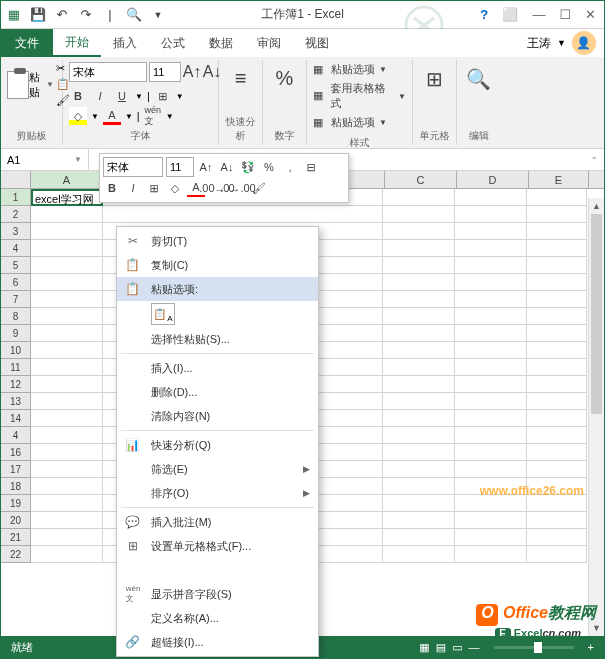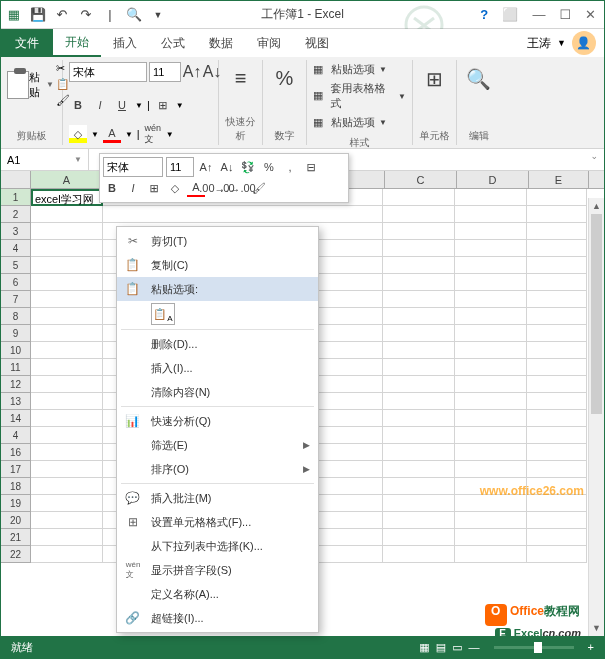--- a/index.html
+++ b/index.html
@@ -84,21 +84,21 @@
     .status-bar { position: absolute; bottom: 0; left: 0; right: 0; height: 22px; background: #217346; display: flex; align-items: center; padding: 0 10px; color: #fff; font-size: 11px; }
     .status-bar .views { margin-left: auto; display: flex; gap: 6px; align-items: center; }
     .status-bar .slider { width: 80px; height: 3px; background: #4a9368; margin: 0 8px; position: relative; }
     .status-bar .slider::after { content: ''; position: absolute; left: 50%; top: -4px; width: 8px; height: 11px; background: #fff; }
     
     .scrollbar-v { position: absolute; right: 0; top: 197px; bottom: 22px; width: 16px; background: #f0f0f0; border-left: 1px solid #dadada; }
     .scrollbar-v .thumb { position: absolute; top: 16px; left: 2px; right: 2px; height: 200px; background: #cdcdcd; }
     .scrollbar-v .arrow { height: 16px; text-align: center; font-size: 9px; color: #666; line-height: 16px; }
     
     .watermark { position: absolute; right: 20px; bottom: 160px; font-size: 12px; color: #ff9900; font-weight: bold; opacity: 0.7; }
-    .watermark2 { position: absolute; right: 24px; bottom: 32px; font-size: 12px; font-weight: bold; }
+    .watermark2 { position: absolute; right: 8px; bottom: 32px; font-size: 16px; font-weight: bold; font-style: italic; }
     .watermark2 .o1 { color: #ff6600; } .watermark2 .o2 { color: #217346; }
     .watermark3 { position: absolute; right: 23px; bottom: 14px; font-size: 11px; font-weight: bold; }
     .watermark3 .e1 { color: #217346; } .watermark3 .e2 { color: #333; font-style: italic; }
     
     .bg-shape { position: absolute; right: 150px; top: 2px; width: 60px; height: 45px; opacity: 0.15; }
     .collapse-ribbon { position: absolute; right: 4px; bottom: 2px; font-size: 10px; color: #666; }
   </style>
 </head>
 <body>
 
@@ -174,20 +174,21 @@
     </div>
     <div class="font-btns">
       <span class="font-btn" style="background:linear-gradient(#fff 70%,#ffff00 70%);">◇</span>
       <span style="font-size:8px;">▼</span>
       <span class="font-btn" style="border-bottom:3px solid red;">A</span>
       <span style="font-size:8px;">▼</span>
       <span>|</span>
       <span class="font-btn" style="font-size:9px;">wén<br>文</span>
       <span style="font-size:8px;">▼</span>
     </div>
+    <div class="label">字体</div>
   </div>
 
   <div class="ribbon-group small-group">
     <div class="big-icon">≡</div>
     <div class="label">快速分析</div>
   </div>
 
   <div class="ribbon-group small-group">
     <div class="big-icon">%</div>
     <div class="label">数字</div>
@@ -458,28 +459,32 @@
       <span class="cicon">📋</span>
       <span>复制(C)</span>
     </div>
   <div class="ctx-item hover">
       <span class="cicon">📋</span>
       <span>粘贴选项:</span>
     </div>
   <div class="ctx-paste-opts">
     <span class="popt">📋<sub style="font-size:8px;">A</sub></span>
   </div>
+  <div class="ctx-item">
+      <span class="cicon"></span>
+      <span>选择性粘贴(S)...</span>
+    </div>
   <div class="ctx-sep"></div>
   <div class="ctx-item">
       <span class="cicon"></span>
+      <span>插入(I)...</span>
+    </div>
+  <div class="ctx-item">
+      <span class="cicon"></span>
       <span>删除(D)...</span>
-    </div>
-  <div class="ctx-item">
-      <span class="cicon"></span>
-      <span>插入(I)...</span>
     </div>
   <div class="ctx-item">
       <span class="cicon"></span>
       <span>清除内容(N)</span>
     </div>
   <div class="ctx-sep"></div>
   <div class="ctx-item">
       <span class="cicon">📊</span>
       <span>快速分析(Q)</span>
     </div>
@@ -497,21 +502,20 @@
   <div class="ctx-item">
       <span class="cicon">💬</span>
       <span>插入批注(M)</span>
     </div>
   <div class="ctx-item">
       <span class="cicon">⊞</span>
       <span>设置单元格格式(F)...</span>
     </div>
   <div class="ctx-item">
       <span class="cicon"></span>
-      <span>从下拉列表中选择(K)...</span>
     </div>
   <div class="ctx-item">
       <span class="cicon" style="font-size:8px;">wén<br>文</span>
       <span>显示拼音字段(S)</span>
     </div>
   <div class="ctx-item">
       <span class="cicon"></span>
       <span>定义名称(A)...</span>
     </div>
   <div class="ctx-item">

